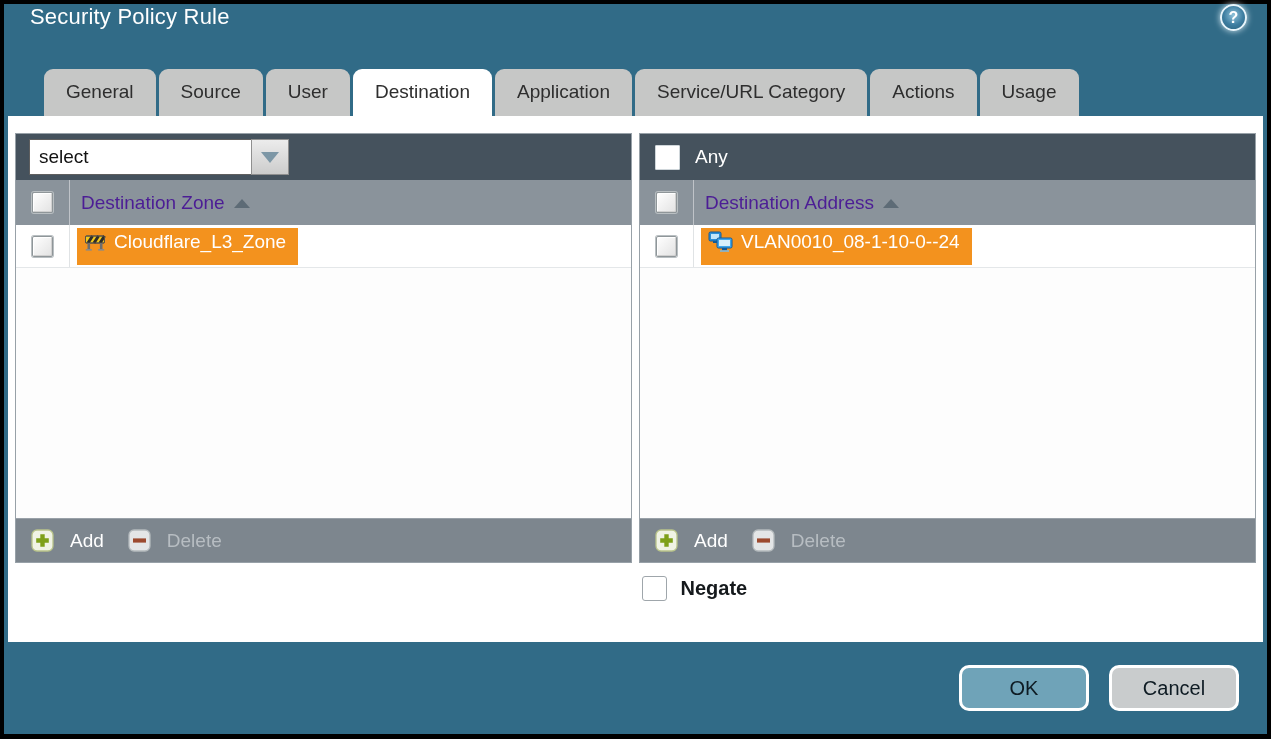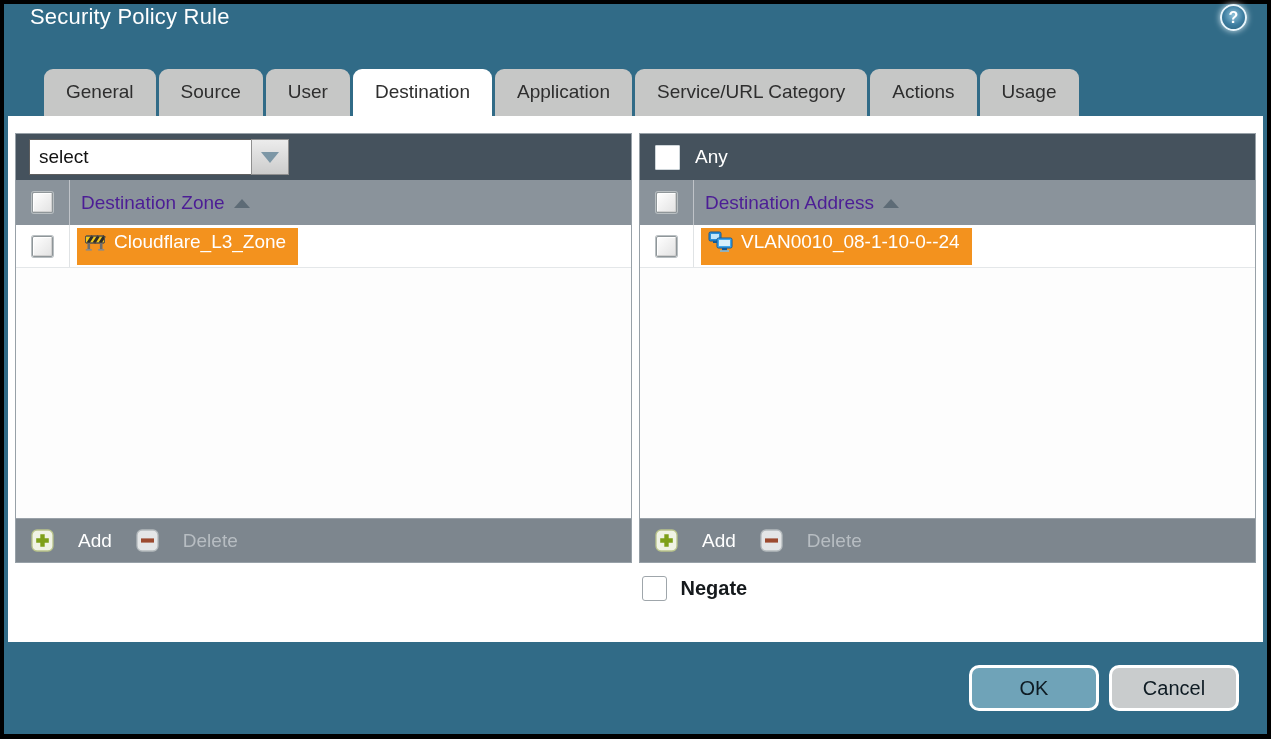--- a/index.html
+++ b/index.html
@@ -126,38 +126,38 @@
     padding:3px 12px 12px 7px; margin-left:7px;
     cursor:pointer;
   }
   .chip svg{ flex:none; display:block; }
   
   .panel-footer{
     height:44px; flex:none; background:#7D868E;
     display:flex; align-items:center; gap:24px; padding:0 15px;
     border-top:1px solid #99a1a8;
   }
-  .action{ display:flex; align-items:center; gap:24px; cursor:pointer; }
+  .action{ display:flex; align-items:center; gap:16px; cursor:pointer; }
   .action-label{ color:#fff; font-size:19px; }
   .action.disabled{ cursor:default; }
   .action.disabled .action-label{ color:#b7bdc2; }
   
   .negate-rowwrap{ display:flex; gap:7px; margin-top:13px; }
   .negate-spacer{ flex:1; }
   .negate-cell{ flex:1; display:flex; align-items:center; gap:14px; padding-left:5px;font-weight:bold; }
   .cb-negate{
     width:25px; height:25px; background:#fff;
     border:1px solid #9fa6ab; border-radius:3px; cursor:pointer;
   }
   .negate-label{ font-size:20px; color:#15191c; }
   
   .dlg-footer{
     height:92px; flex:none;
     display:flex; align-items:center; justify-content:flex-end;
-    gap:10px; padding-right:28px;
+    gap:20px; padding-right:28px;
   }
   .btn{
     width:130px; height:46px; border-radius:10px;
     border:3px solid #fff;
     font-size:20px; color:#0e1b23;
     display:flex; align-items:center; justify-content:center;
     cursor:pointer;
   }
   .btn-ok{ background:#6FA3B8; }
   .btn-cancel{ background:#C9CCCD; }

